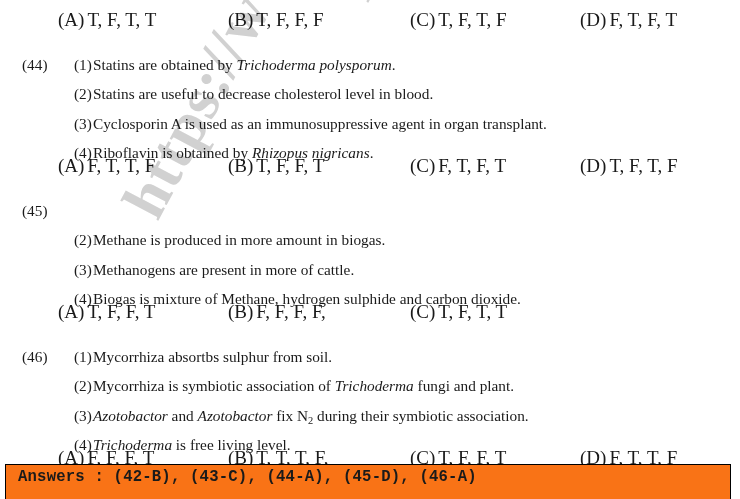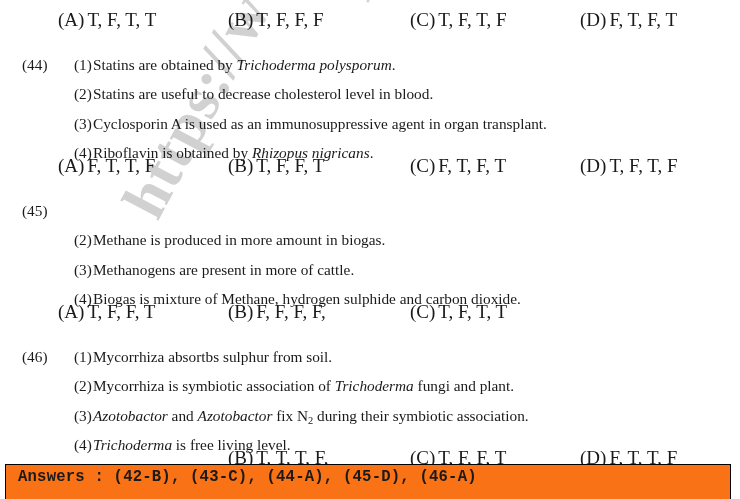--- a/index.html
+++ b/index.html
@@ -202,20 +202,21 @@
       <div class="qrow" style="top: 355.4px;">
         <span class="qtext"><span class="lbl">(2)</span><span>Mycorrhiza is symbiotic association of </span><span class="it">Trichoderma</span><span> fungi and plant.</span></span>
       </div>
       <div class="qrow" style="top: 384.6px;">
         <span class="qtext"><span class="lbl">(3)</span><span class="it">Azotobactor</span><span> and </span><span class="it">Azotobactor</span><span> fix N</span><sub>2</sub><span> during their symbiotic association.</span></span>
       </div>
       <div class="qrow" style="top: 413.8px;">
         <span class="qtext"><span class="lbl">(4)</span><span class="it">Trichoderma</span><span> is free living level.</span></span>
       </div>
       <div class="optrow" style="top: 443px;">
+        <div class="opt opt-a"><span class="key">(A)</span><span>F, F, F, T</span></div>
         <div class="opt opt-b"><span class="key">(B)</span><span>T, T, T, F,</span></div>
         <div class="opt opt-c"><span class="key">(C)</span><span>T, F, F, T</span></div>
         <div class="opt opt-d"><span class="key">(D)</span><span>F, T, T, F</span></div>
       </div>
     </div>
 
   <div class="answers-box">
     <div class="answers-text">Answers :  (42-B), (43-C), (44-A), (45-D), (46-A)</div>
   </div>
 

